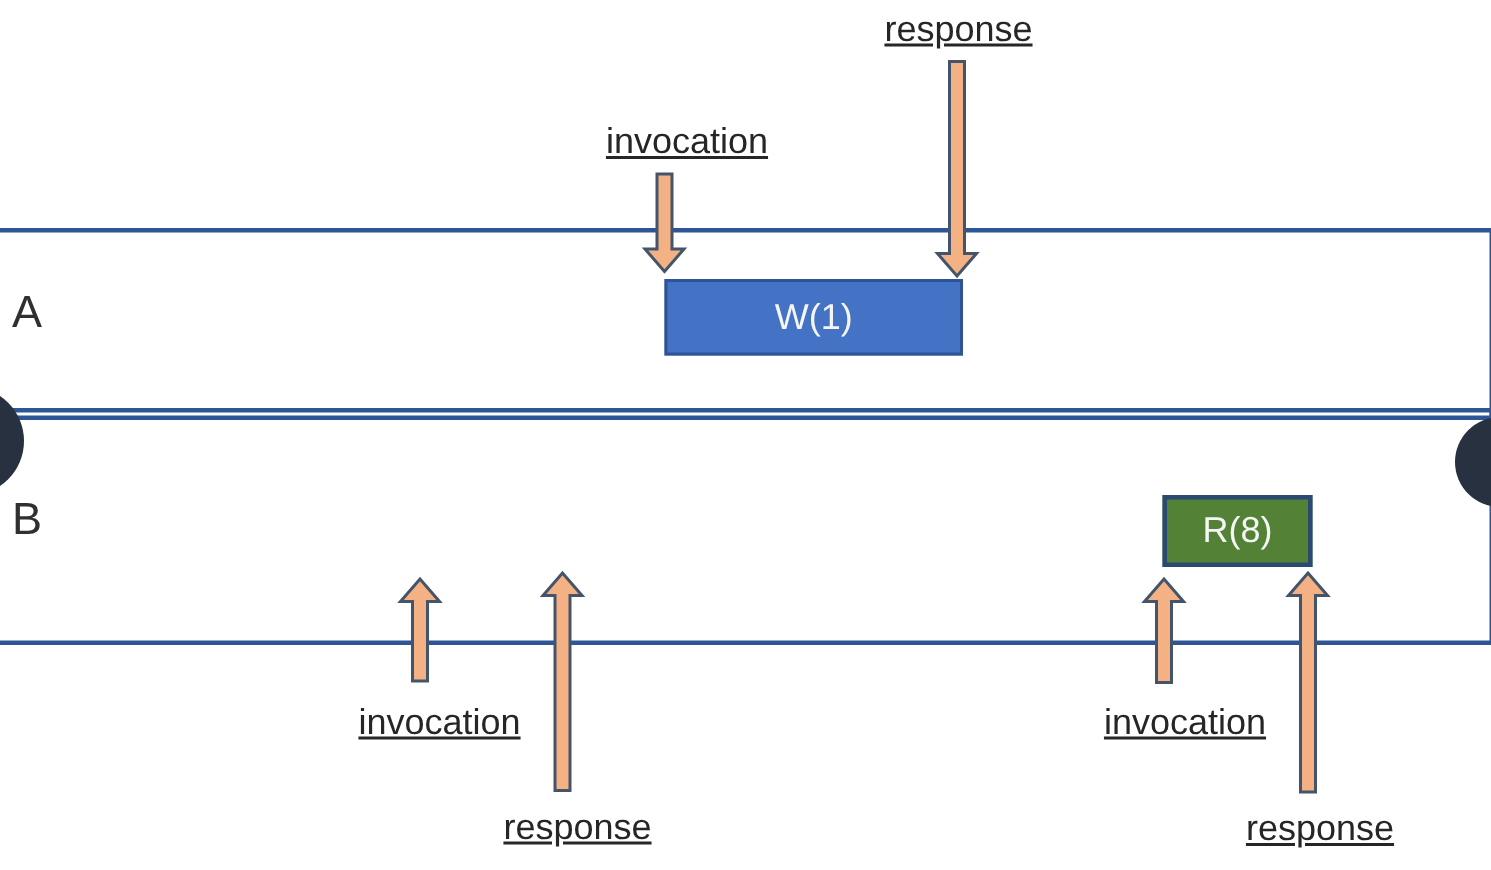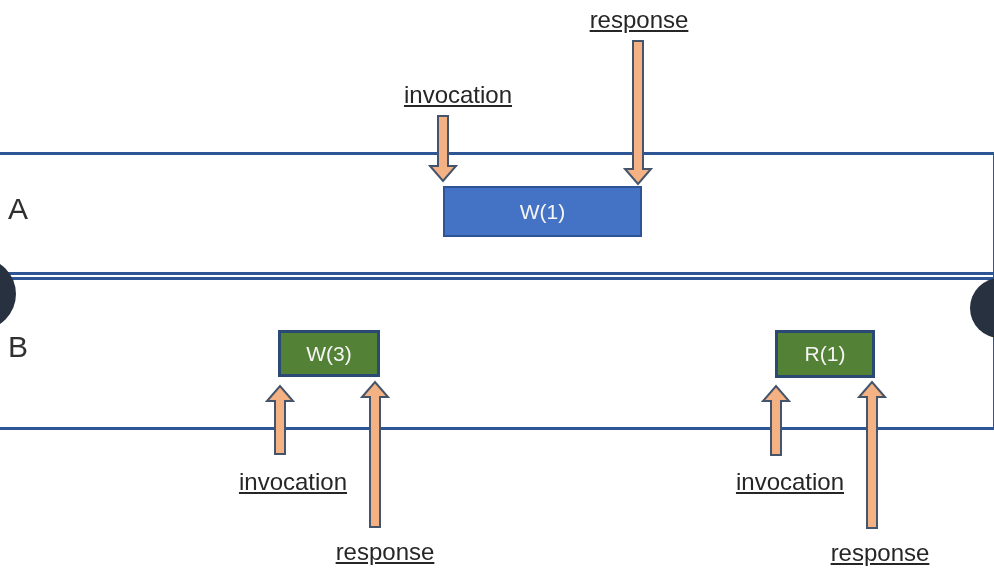--- a/index.html
+++ b/index.html
@@ -22,21 +22,21 @@
   }
   #lane-a{top:152px; height:122px;}
   #lane-b{top:272px; height:152px;}
   .lane-label{
     position:absolute; left:8px; font-size:30px; color:#303030;
   }
   #lane-a-label{top:192px;}
   #lane-b-label{top:330px;}
   .op-box{
     position:absolute; display:flex; align-items:center; justify-content:center;
-    font-size:21px; color:var(--box-text); box-sizing:border-box;text-align:center;
+    font-size:24px; color:var(--box-text); box-sizing:border-box;text-align:center;
   }
   #op-w1{left:443px; top:186px; width:199px; height:51px;
     background:var(--blue-box-fill); border:2.5px solid var(--blue-box-border);}
   #op-w3{left:278px; top:330px; width:102px; height:47px;
     background:var(--green-box-fill); border:3px solid var(--green-box-border);}
   #op-r1{left:775px; top:330px; width:100px; height:48px;
     background:var(--green-box-fill); border:3px solid var(--green-box-border);}
   .arrow{position:absolute; overflow:visible;}
   .arrow polygon{
     fill:var(--arrow-fill); stroke:var(--arrow-border); stroke-width:2; stroke-linejoin:miter;
@@ -62,25 +62,22 @@
 
   <div class="lane-label" id="lane-a-label">A</div>
   <div class="lane-label" id="lane-b-label">B</div>
 
   <div class="dark-circle" id="left-circle"></div>
   <div class="dark-circle" id="right-circle"></div>
 
   <div class="op-box" id="op-w1">
     <span>W(1)</span>
   </div>
-  <div class="op-box" id="op-w3">
-    <span>W(3)</span>
-  </div>
   <div class="op-box" id="op-r1">
-    <span>R(1)</span>
+    <span>R(8)</span>
   </div>
 
   <svg class="arrow" style="left:429px; top:115px;" width="28" height="67">
     <polygon points="9,1 19,1 19,51 27,51 14,66 1,51 9,51"></polygon>
   </svg>
   <svg class="arrow" style="left:624px; top:40px;" width="28" height="145">
     <polygon points="9,1 19,1 19,129 27,129 14,144 1,129 9,129"></polygon>
   </svg>
 
   <svg class="arrow" style="left:266px; top:385px;" width="28" height="70">

